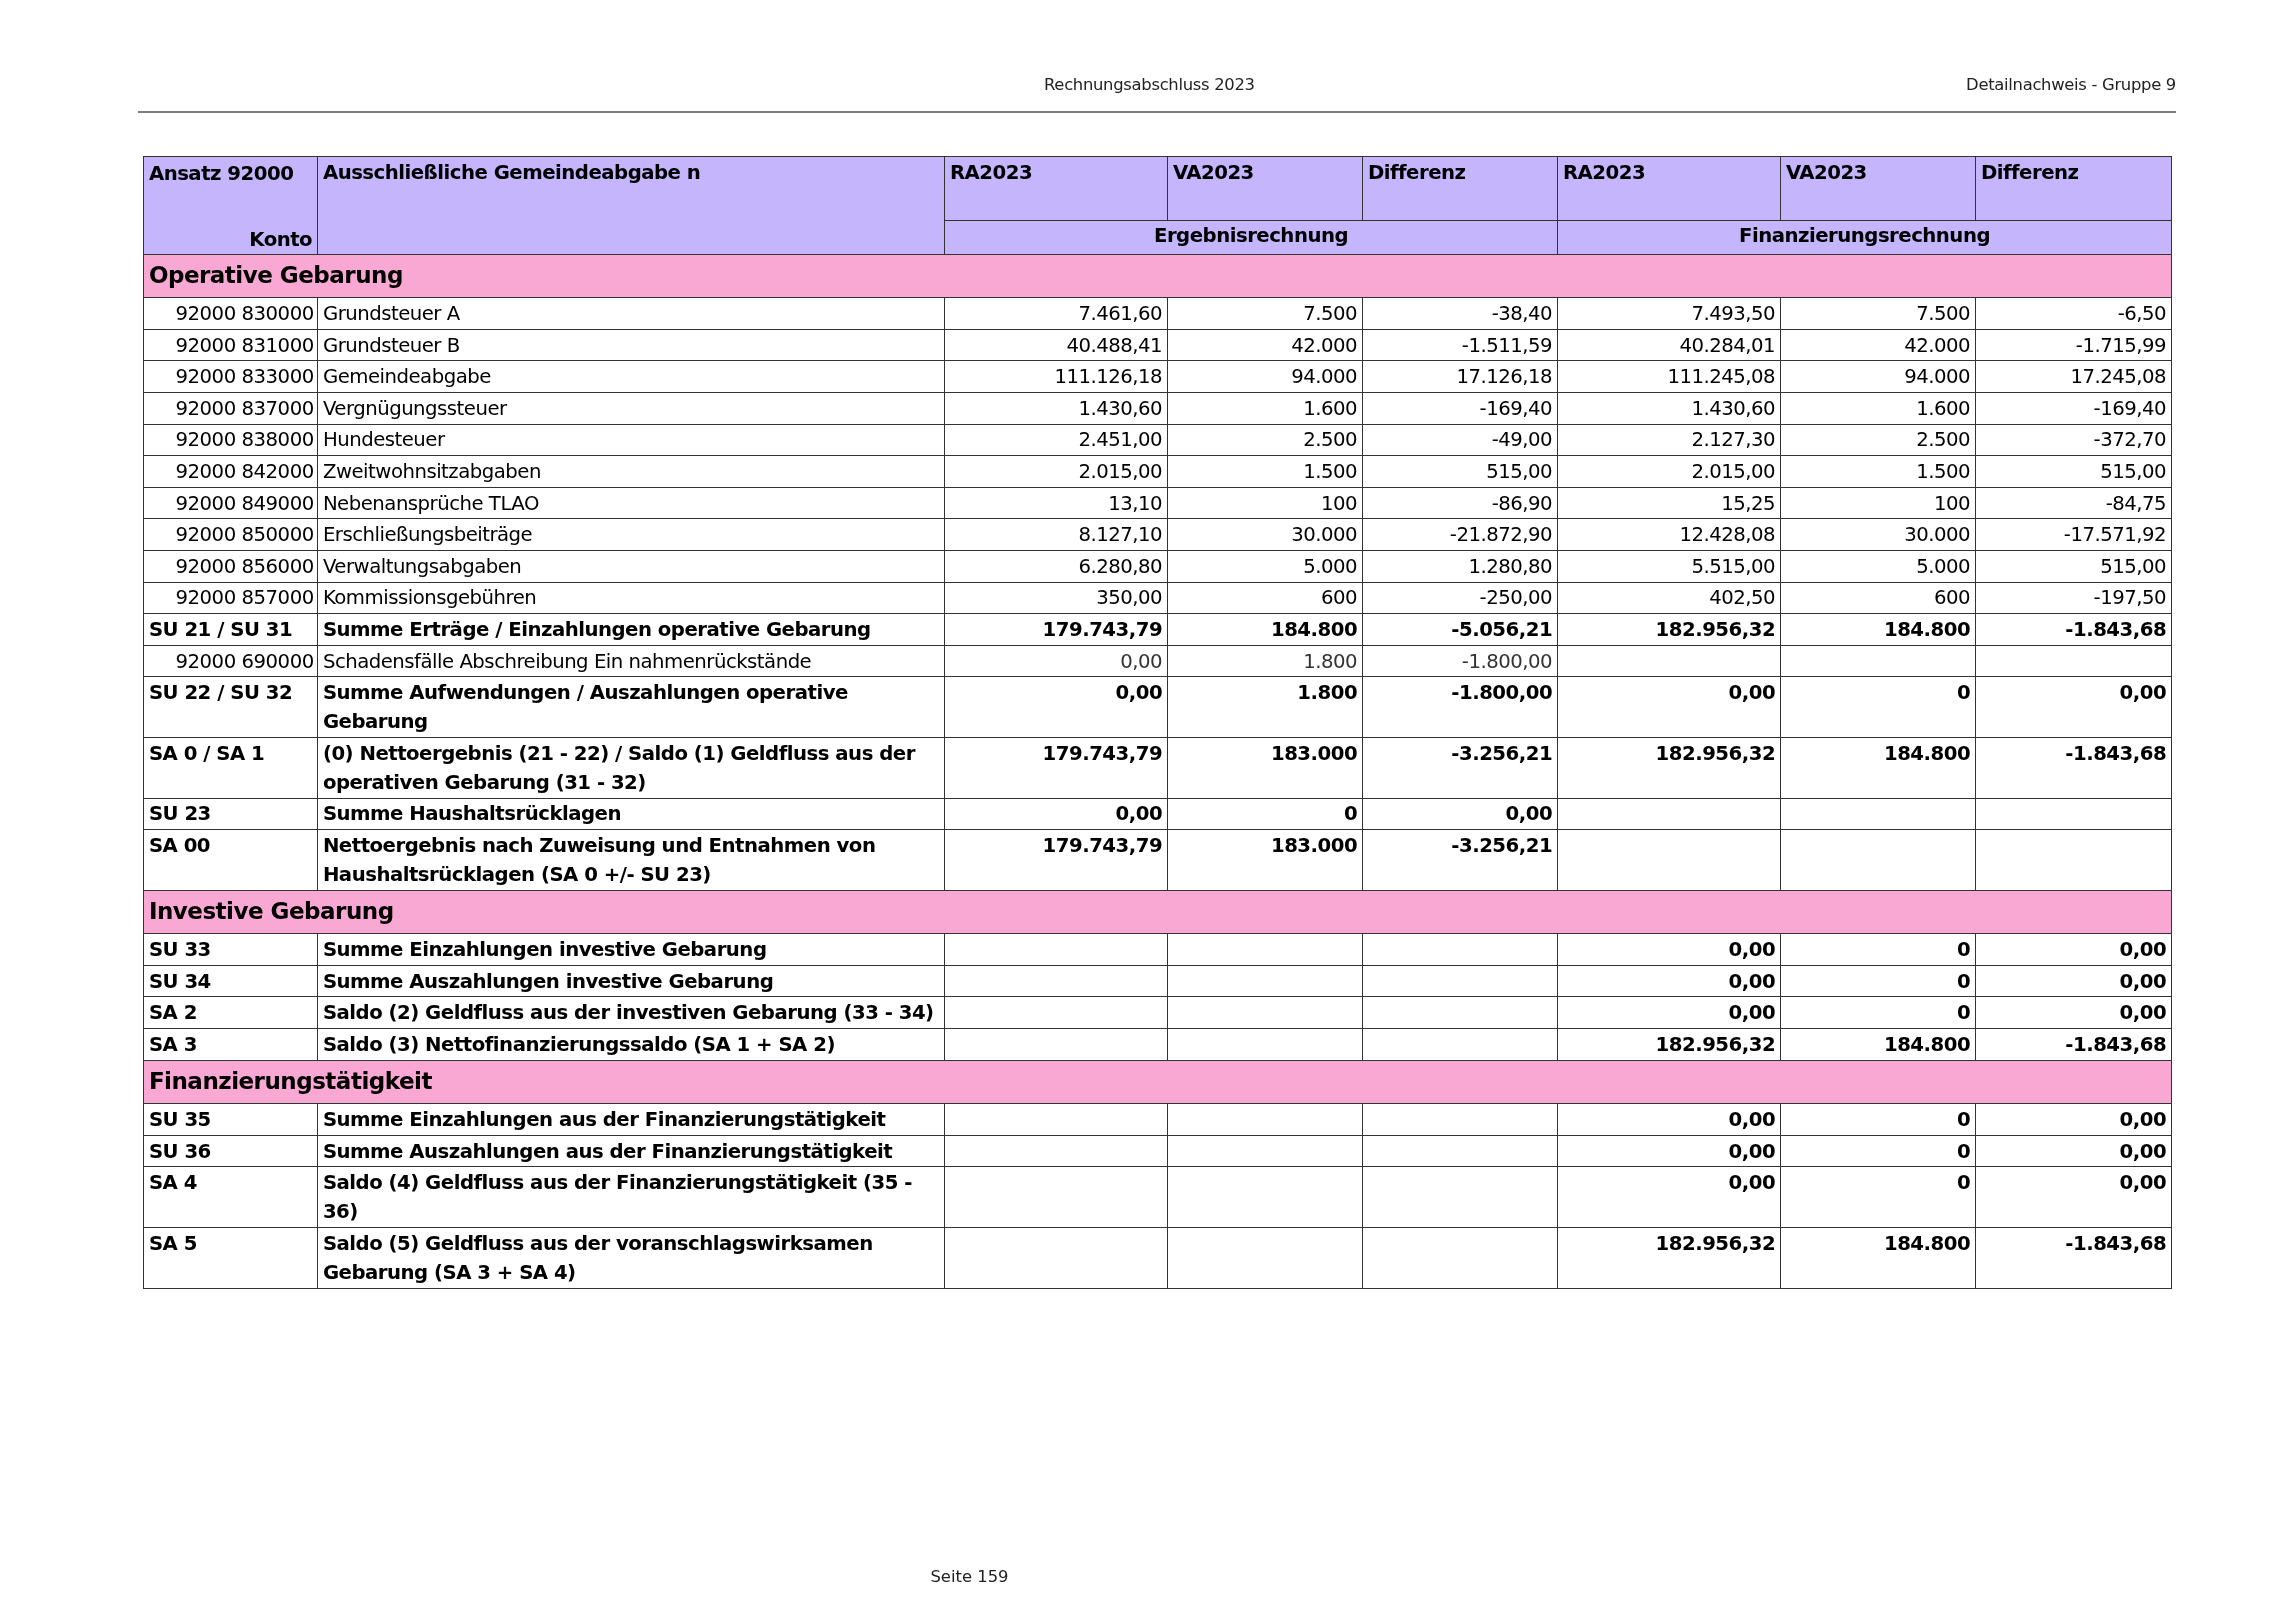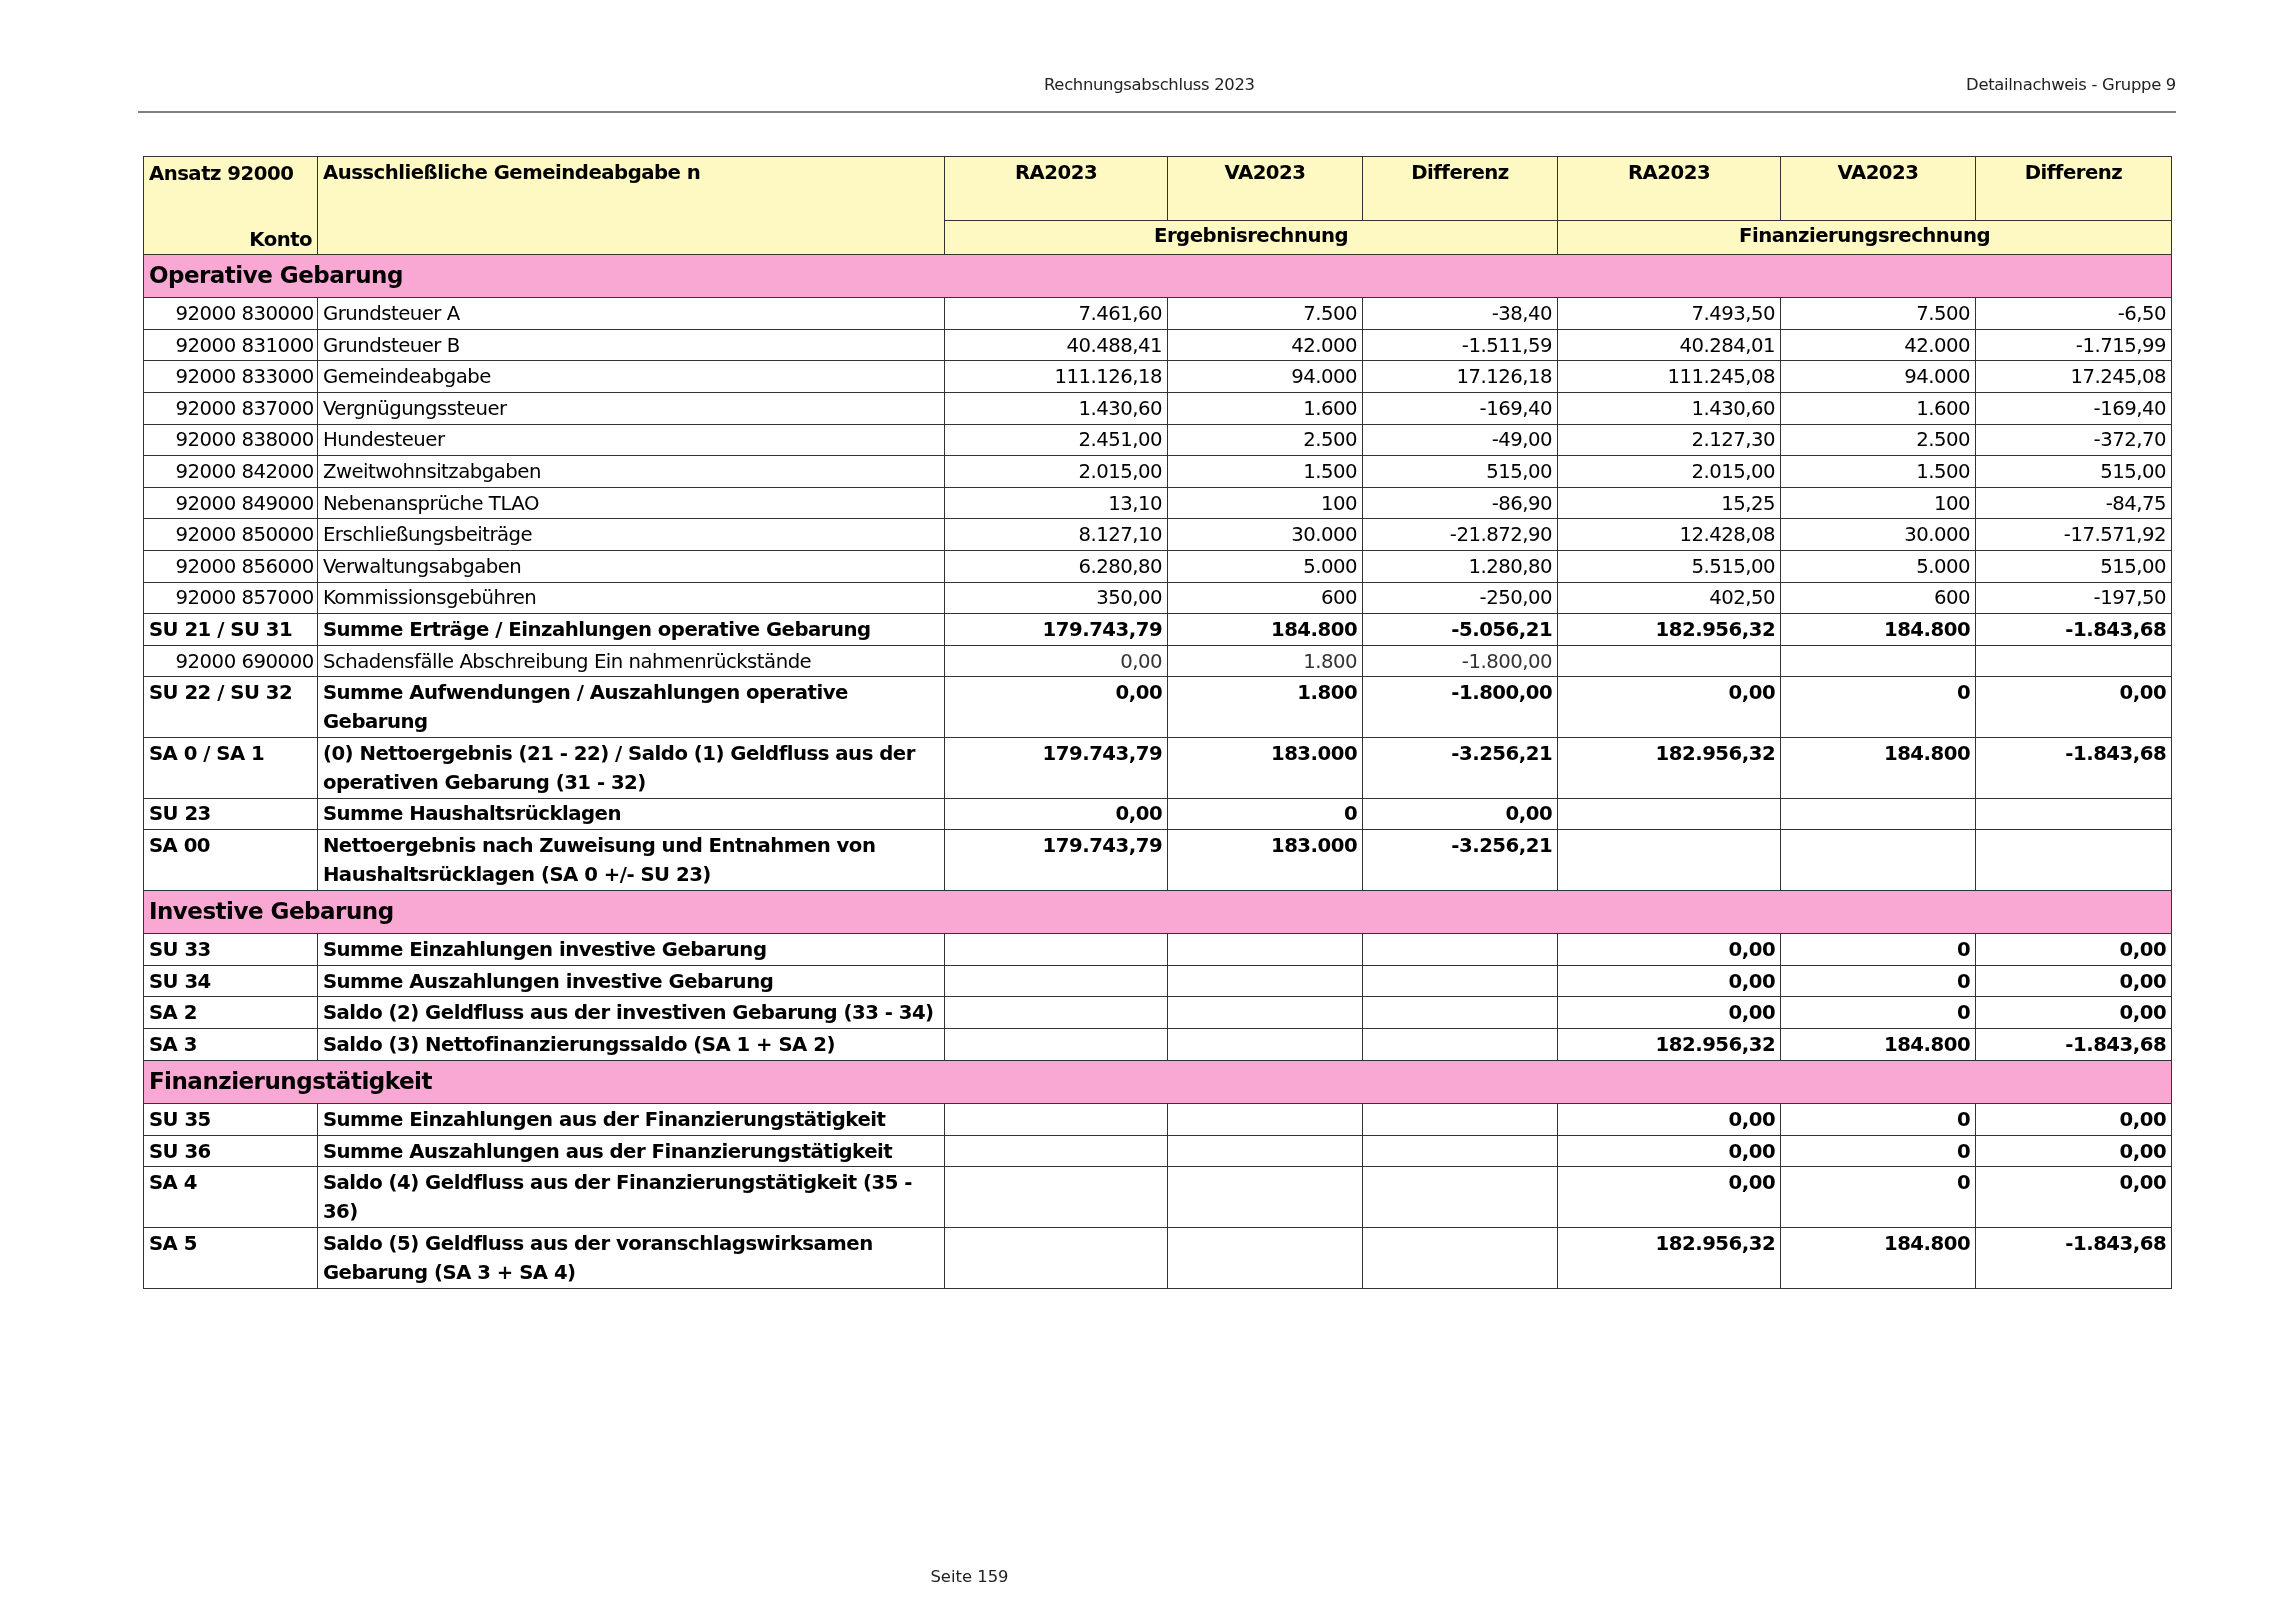--- a/index.html
+++ b/index.html
@@ -24,22 +24,22 @@
   table.report td { border: 1.6px solid #333; padding: 0.8px 4.9px; font-size: 19.7px; line-height: 29px; vertical-align: top; overflow: hidden; white-space: nowrap; letter-spacing: -0.5px; }
   table.report col.c-konto { width: 174px; }
   table.report col.c-text { width: 627px; }
   table.report col.c-n1 { width: 223px; }
   table.report col.c-n2 { width: 195px; }
   table.report col.c-n3 { width: 195px; }
   table.report col.c-n4 { width: 223px; }
   table.report col.c-n5 { width: 195px; }
   table.report col.c-n6 { width: 196px; }
 
-  .hdr td { background: #fef9c3; font-weight: bold; font-size: 23px; line-height: 33px; }
-  .hdr .num { text-align: center; }
+  .hdr td { background: #c4b5fd; font-weight: bold; font-size: 23px; line-height: 33px; }
+  .hdr .num { text-align: left; }
   .hdr .center { text-align: center; }
   .hdr .konto-cell { position: relative; height: 95px; }
   .hdr .konto-top { position: absolute; left: 4.9px; top: 1.6px; }
   .hdr .konto-bot { position: absolute; right: 4.9px; bottom: 0; }
   .hdr .title-cell { white-space: normal; word-break: break-all; }
 
   tr.section td { background: #f9a8d4; font-weight: bold; font-size: 23px; line-height: 41px; }
 
   td.num { text-align: right; }
   tr.detail td { font-weight: normal; }

